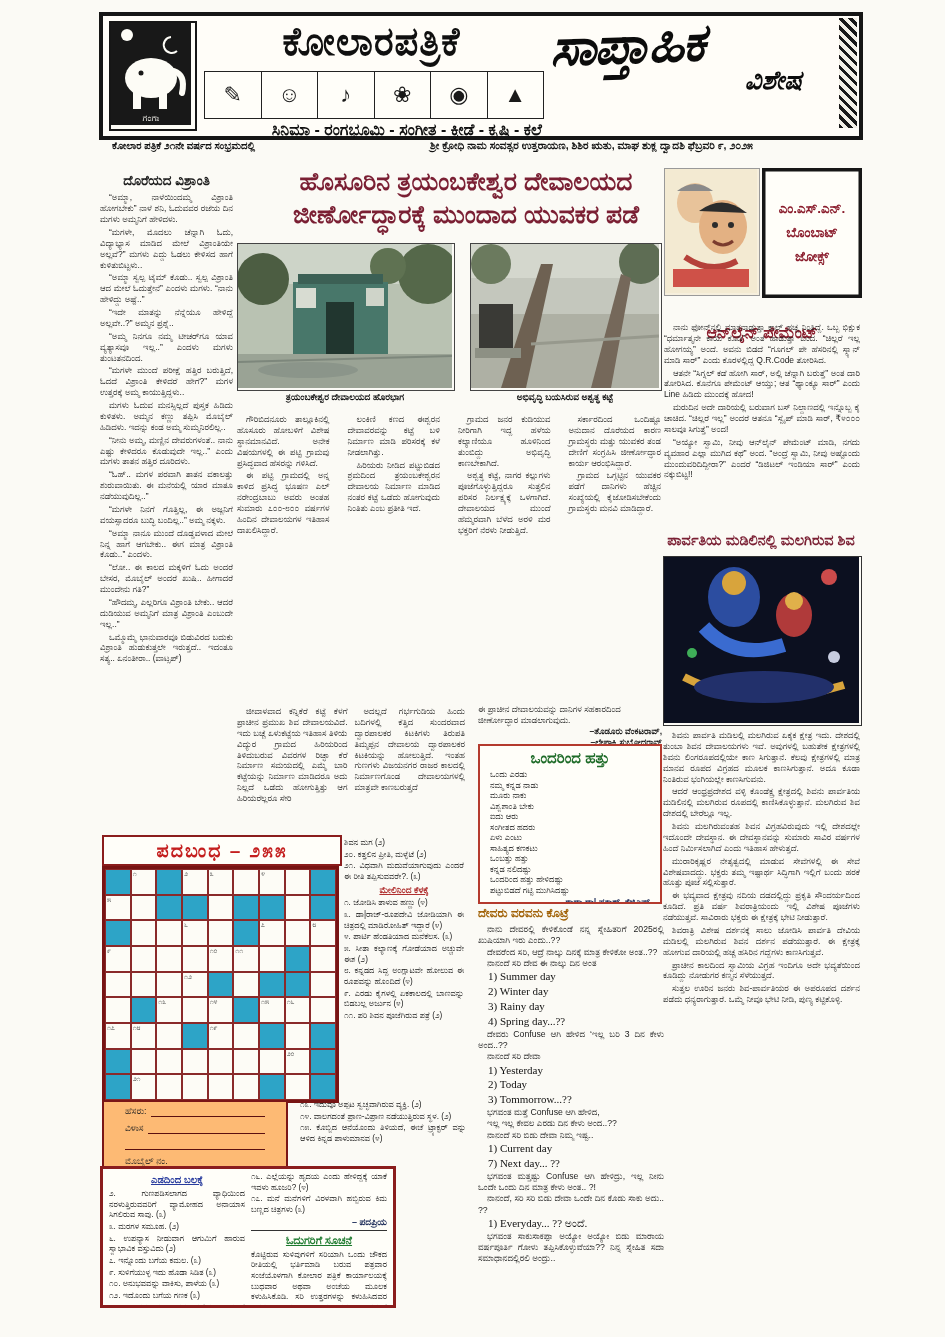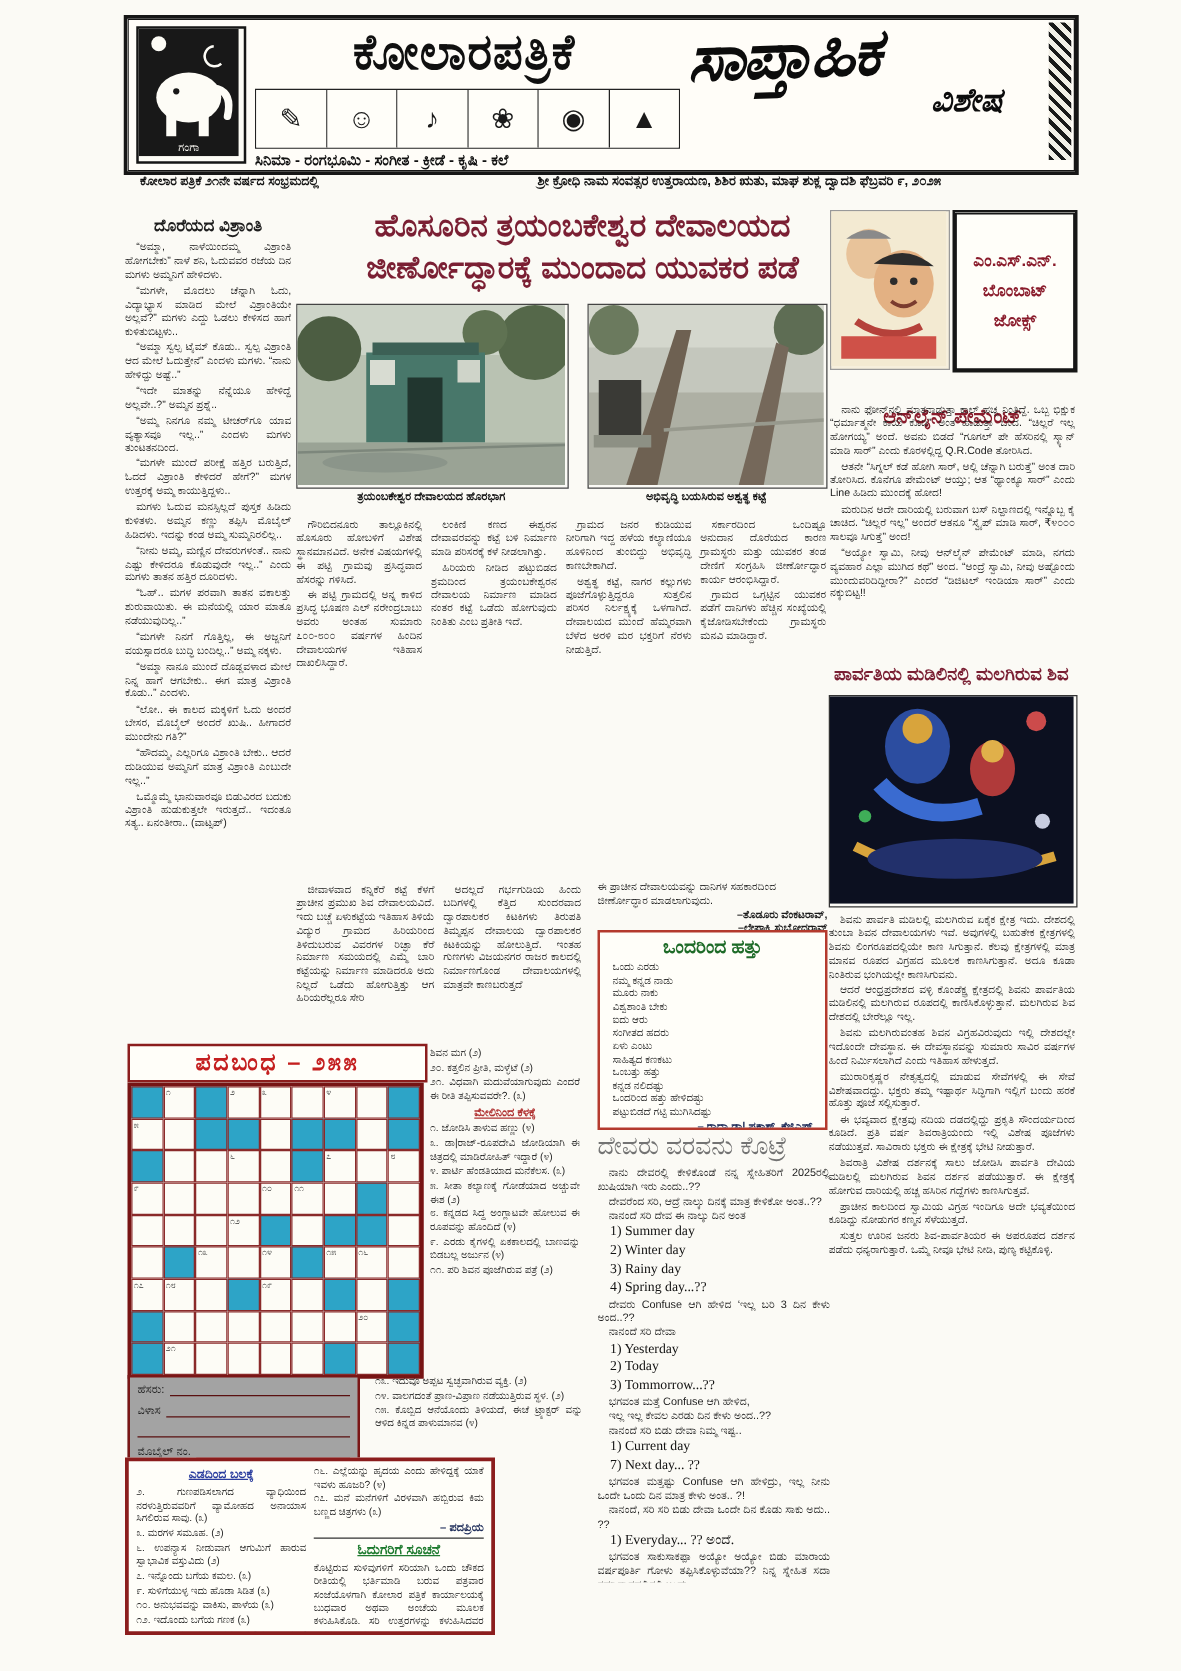--- a/index.html
+++ b/index.html
@@ -8,21 +8,21 @@
   .abs{position:absolute;}
   .sheet{position:absolute;left:0;top:0;width:945px;height:1337px;background:#fbfaf5;overflow:hidden;}
 
   
   .masthead{left:99px;top:12px;width:758px;height:122px;border:3px solid #161616;box-shadow:inset 0 0 0 1px #161616;background:#fffdf8;}
   .eleph{left:7px;top:6px;width:84px;height:106px;border:2px solid #161616;background:#fdfcf6;}
   .papername{left:102px;top:6px;width:335px;text-align:center;font-size:37px;font-weight:900;letter-spacing:1px;color:#101010;transform:scaleY(1.08);}
   .stripband{left:102px;top:56px;width:338px;height:46px;display:flex;border:1px solid #222;}
   .stripband .cell{flex:1;border-right:1px solid #222;display:flex;align-items:center;justify-content:center;font-size:22px;color:#1a1a1a;background:#fffef9;}
   .stripband .cell:last-child{border-right:none;}
-  .tagline{left:102px;top:106px;width:338px;text-align:left;font-size:12px;font-weight:bold;color:#111;}
+  .tagline{left:102px;top:106px;width:338px;text-align:right;font-size:16px;font-weight:bold;color:#111;}
   .biglogo{left:448px;top:2px;width:270px;height:116px;overflow:hidden;}
   .biglogo .l1{font-size:52px;font-weight:900;font-style:italic;color:#0c0c0c;transform:rotate(-2deg);line-height:1.0;letter-spacing:-2px;}
   .biglogo .l2{font-size:26px;font-weight:900;font-style:italic;color:#0c0c0c;text-align:right;margin-right:18px;margin-top:-4px;}
   .deco-strip{right:3px;top:3px;width:18px;height:110px;background:repeating-linear-gradient(45deg,#191919 0 3px,#f2efe6 3px 7px);}
   .mast-bottom-left{left:112px;top:140px;font-size:10px;font-weight:bold;color:#111;}
   .mast-bottom-right{left:430px;top:139px;width:428px;font-size:10.5px;font-weight:bold;color:#111;text-align:left;}
 
   
   .headline{left:240px;top:165px;width:452px;text-align:center;color:#7a1f33;font-weight:800;font-size:25px;line-height:1.3;}
 
@@ -30,54 +30,54 @@
   .smallbody{font-size:8.5px;line-height:1.28;text-align:justify;color:#222;}
   .para{text-indent:9px;margin-bottom:2px;}
   .story-title{font-size:13.5px;font-weight:800;color:#1d1d1d;text-align:center;margin-bottom:3px;}
 
   .leftstory{left:100px;top:172px;width:133px;height:662px;overflow:hidden;}
 
   
   .photo{border:1px solid #444;}
   .caption{font-size:9px;font-weight:bold;text-align:center;color:#111;}
 
-  .cols4{left:237px;top:414px;width:424px;height:288px;display:grid;grid-template-columns:repeat(4,1fr);gap:7px;overflow:hidden;}
+  .cols4{left:237px;top:414px;width:424px;height:288px;display:grid;grid-template-columns:repeat(4,1fr);gap:18px;overflow:hidden;}
   .cols2{left:237px;top:706px;width:228px;height:130px;display:grid;grid-template-columns:repeat(2,1fr);gap:7px;overflow:hidden;}
   .closing{left:478px;top:704px;width:184px;height:38px;font-size:8.5px;line-height:1.3;}
   .closing .by{font-weight:bold;text-align:right;}
 
   
   .poembox{left:478px;top:744px;width:184px;height:160px;border:2px solid #b43a2e;background:#fffef9;padding:3px 10px;box-sizing:border-box;overflow:hidden;}
   .poem-title{text-align:center;font-size:15px;font-weight:800;color:#1e6b28;margin-bottom:2px;}
   .poem-line{font-size:8.3px;line-height:1.27;color:#222;}
   .poem-by{font-size:9px;font-weight:bold;color:#22305c;text-align:right;margin-top:2px;}
 
   
   .boon{left:478px;top:906px;width:186px;height:360px;overflow:hidden;}
-  .boon-title{font-size:20px;font-weight:400;color:#737373;margin-bottom:4px;}
+  .boon-title{font-size:12px;font-weight:700;color:#a16207;margin-bottom:4px;}
   .kn-line{font-size:8.7px;line-height:1.3;text-align:justify;color:#222;text-indent:9px;}
   .en-line{font-size:11px;font-family:"Liberation Serif","DejaVu Serif",serif;color:#111;margin-left:10px;line-height:1.35;}
 
   
   .xw-titlebox{left:102px;top:835px;width:236px;height:27px;border:2px solid #8b1d1d;background:#fffef9;
                display:flex;align-items:center;justify-content:center;font-size:19px;font-weight:900;color:#c41f1f;letter-spacing:2px;}
   .xw-grid{left:102px;top:866px;width:231px;height:231px;border:3px solid #771414;display:grid;
            grid-template-columns:repeat(9,1fr);grid-template-rows:repeat(9,1fr);background:#fdfcf6;}
   .xcell{border:1px solid #8a2a2a;position:relative;background:#fdfcf6;}
   .xcell.blue{background:#2da4c7;}
   .xcell .num{position:absolute;left:1px;top:0;font-size:7px;color:#333;}
 
   .cluecol{font-size:8.2px;line-height:1.3;text-align:justify;color:#222;}
   .cluecol .clue{margin-bottom:1px;}
   .clue-head-red{color:#b03030;font-weight:bold;text-decoration:underline;text-align:center;font-size:9px;margin:2px 0;}
   .clue-head-blue{color:#2a3d9e;font-weight:bold;text-decoration:underline;text-align:center;font-size:10px;margin:1px 0 3px 0;}
   .clues1{left:344px;top:838px;width:120px;height:258px;overflow:hidden;}
   .clues2{left:300px;top:1100px;width:166px;height:62px;overflow:hidden;}
 
-  .entrybox{left:102px;top:1100px;width:186px;height:72px;border:2px solid #7a1616;background:#a3a3a3;padding:4px 6px;box-sizing:border-box;font-size:9px;color:#222;}
+  .entrybox{left:102px;top:1100px;width:186px;height:72px;border:2px solid #7a1616;background:#fdba74;padding:4px 21px;box-sizing:border-box;font-size:9px;color:#222;}
   .entrybox .row{display:flex;align-items:flex-end;margin-bottom:6px;}
   .entrybox .lbl{white-space:nowrap;margin-right:4px;}
   .entrybox .line{flex:1;border-bottom:1.5px solid #5a1010;height:9px;}
 
   .bigcluebox{left:100px;top:1166px;width:296px;height:142px;border:3px solid #8b1d1d;background:#fffef9;
               display:grid;grid-template-columns:1fr 1fr;gap:6px;padding:3px 6px;box-sizing:border-box;overflow:hidden;}
   .xw-by{font-weight:bold;color:#22305c;text-align:right;font-size:9px;margin:1px 0;}
   .notice-rule{border-top:1.5px solid #333;margin:2px 0;}
   .notice-title{color:#1d7a2e;font-weight:bold;text-decoration:underline;text-align:center;font-size:11px;margin:1px 0 2px 0;}
 

